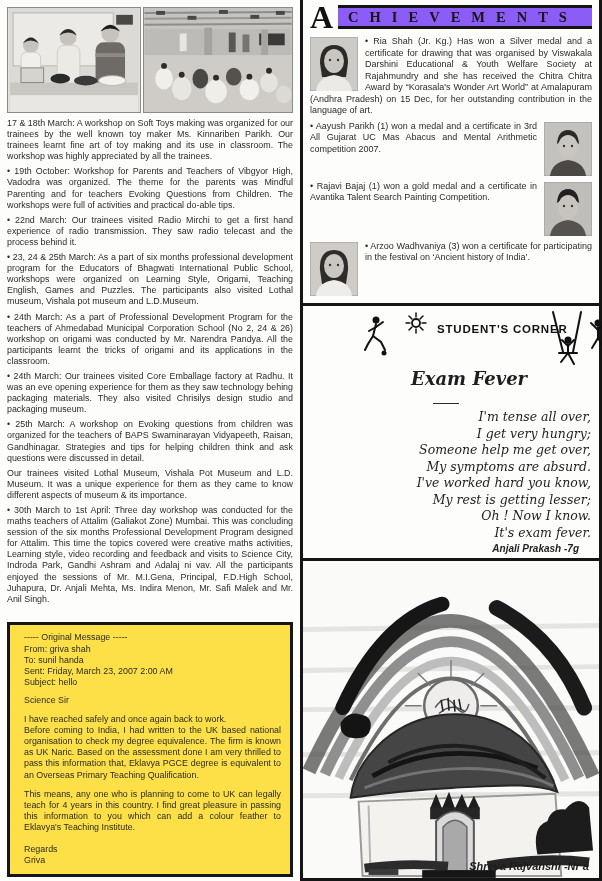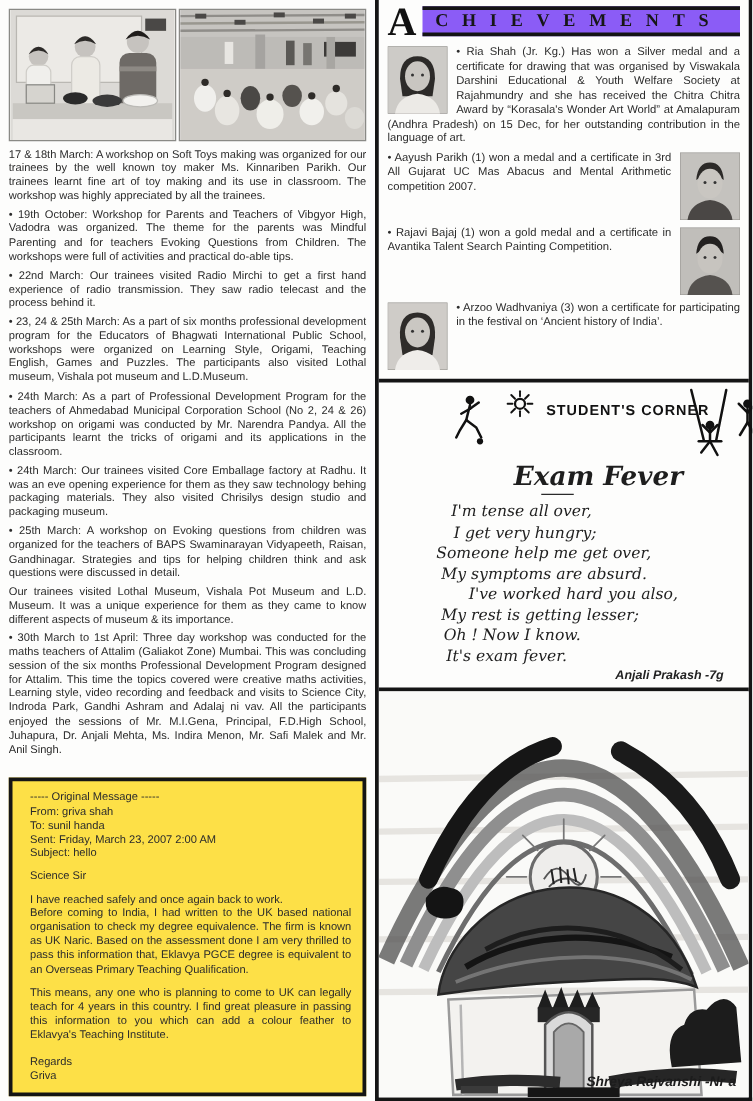--- a/index.html
+++ b/index.html
@@ -95,25 +95,25 @@
     position:absolute;left:110px;top:13px;
     font-weight:bold;font-size:11.5px;letter-spacing:0.8px;color:#111;margin-left:16px;
   }
   .sc-fig{position:absolute;}
   .fig-runner{left:52px;top:4px;}
   .fig-sun{left:94px;top:2px;}
   .fig-swing{left:236px;top:0px;}
   .fig-dancer{left:277px;top:8px;}
   .poem{padding-left:38px;font-family:"DejaVu Serif",serif;font-style:italic;color:#1e1e1e;}
   .poem-title{
-    font-size:21px;font-weight:bold;margin:0 0 5px 62px;
+    font-size:18px;font-weight:bold;margin:0 0 17px 62px;
     display:inline-block;
   }
   .poem-dash{width:26px;height:1.6px;background:#2a2a2a;margin:-3px 0 5px 84px;}
-  .poem-line{font-size:12.5px;line-height:16.5px;margin:0;}
+  .poem-line{font-size:12.5px;line-height:16.5px;margin:0;text-align:right;}
   .poem-line:nth-child(3){margin-left:12px;}
   .poem-line:nth-child(4){margin-left:14px;}
   .poem-line:nth-child(5){margin-left:0px;}
   .poem-line:nth-child(6){margin-left:4px;}
   .poem-line:nth-child(7){margin-left:26px;}
   .poem-line:nth-child(8){margin-left:4px;}
   .poem-line:nth-child(9){margin-left:6px;}
   .poem-line:nth-child(10){margin-left:8px;}
   .poem-author{
     text-align:right;font-family:"Liberation Sans",sans-serif;
@@ -327,21 +327,21 @@
           <circle cx="10" cy="5" r="3.5" fill="#111"></circle>
         </svg>
       </div>
       <div class="poem">
         <span class="poem-title">Exam Fever</span>
         <div class="poem-dash"></div>
         <p class="poem-line">I'm tense all over,</p>
         <p class="poem-line">I get very hungry;</p>
         <p class="poem-line">Someone help me get over,</p>
         <p class="poem-line">My symptoms are absurd.</p>
-        <p class="poem-line">I've worked hard you also,</p>
+        <p class="poem-line">I've worked hard you know,</p>
         <p class="poem-line">My rest is getting lesser;</p>
         <p class="poem-line">Oh ! Now I know.</p>
         <p class="poem-line">It's exam fever.</p>
         <p class="poem-author">Anjali Prakash -7g</p>
       </div>
     </div>
 
     <div class="drawing-section">
       <svg viewBox="0 0 298 324" preserveAspectRatio="none">
         <rect width="298" height="324" fill="#fafaf8"></rect>

